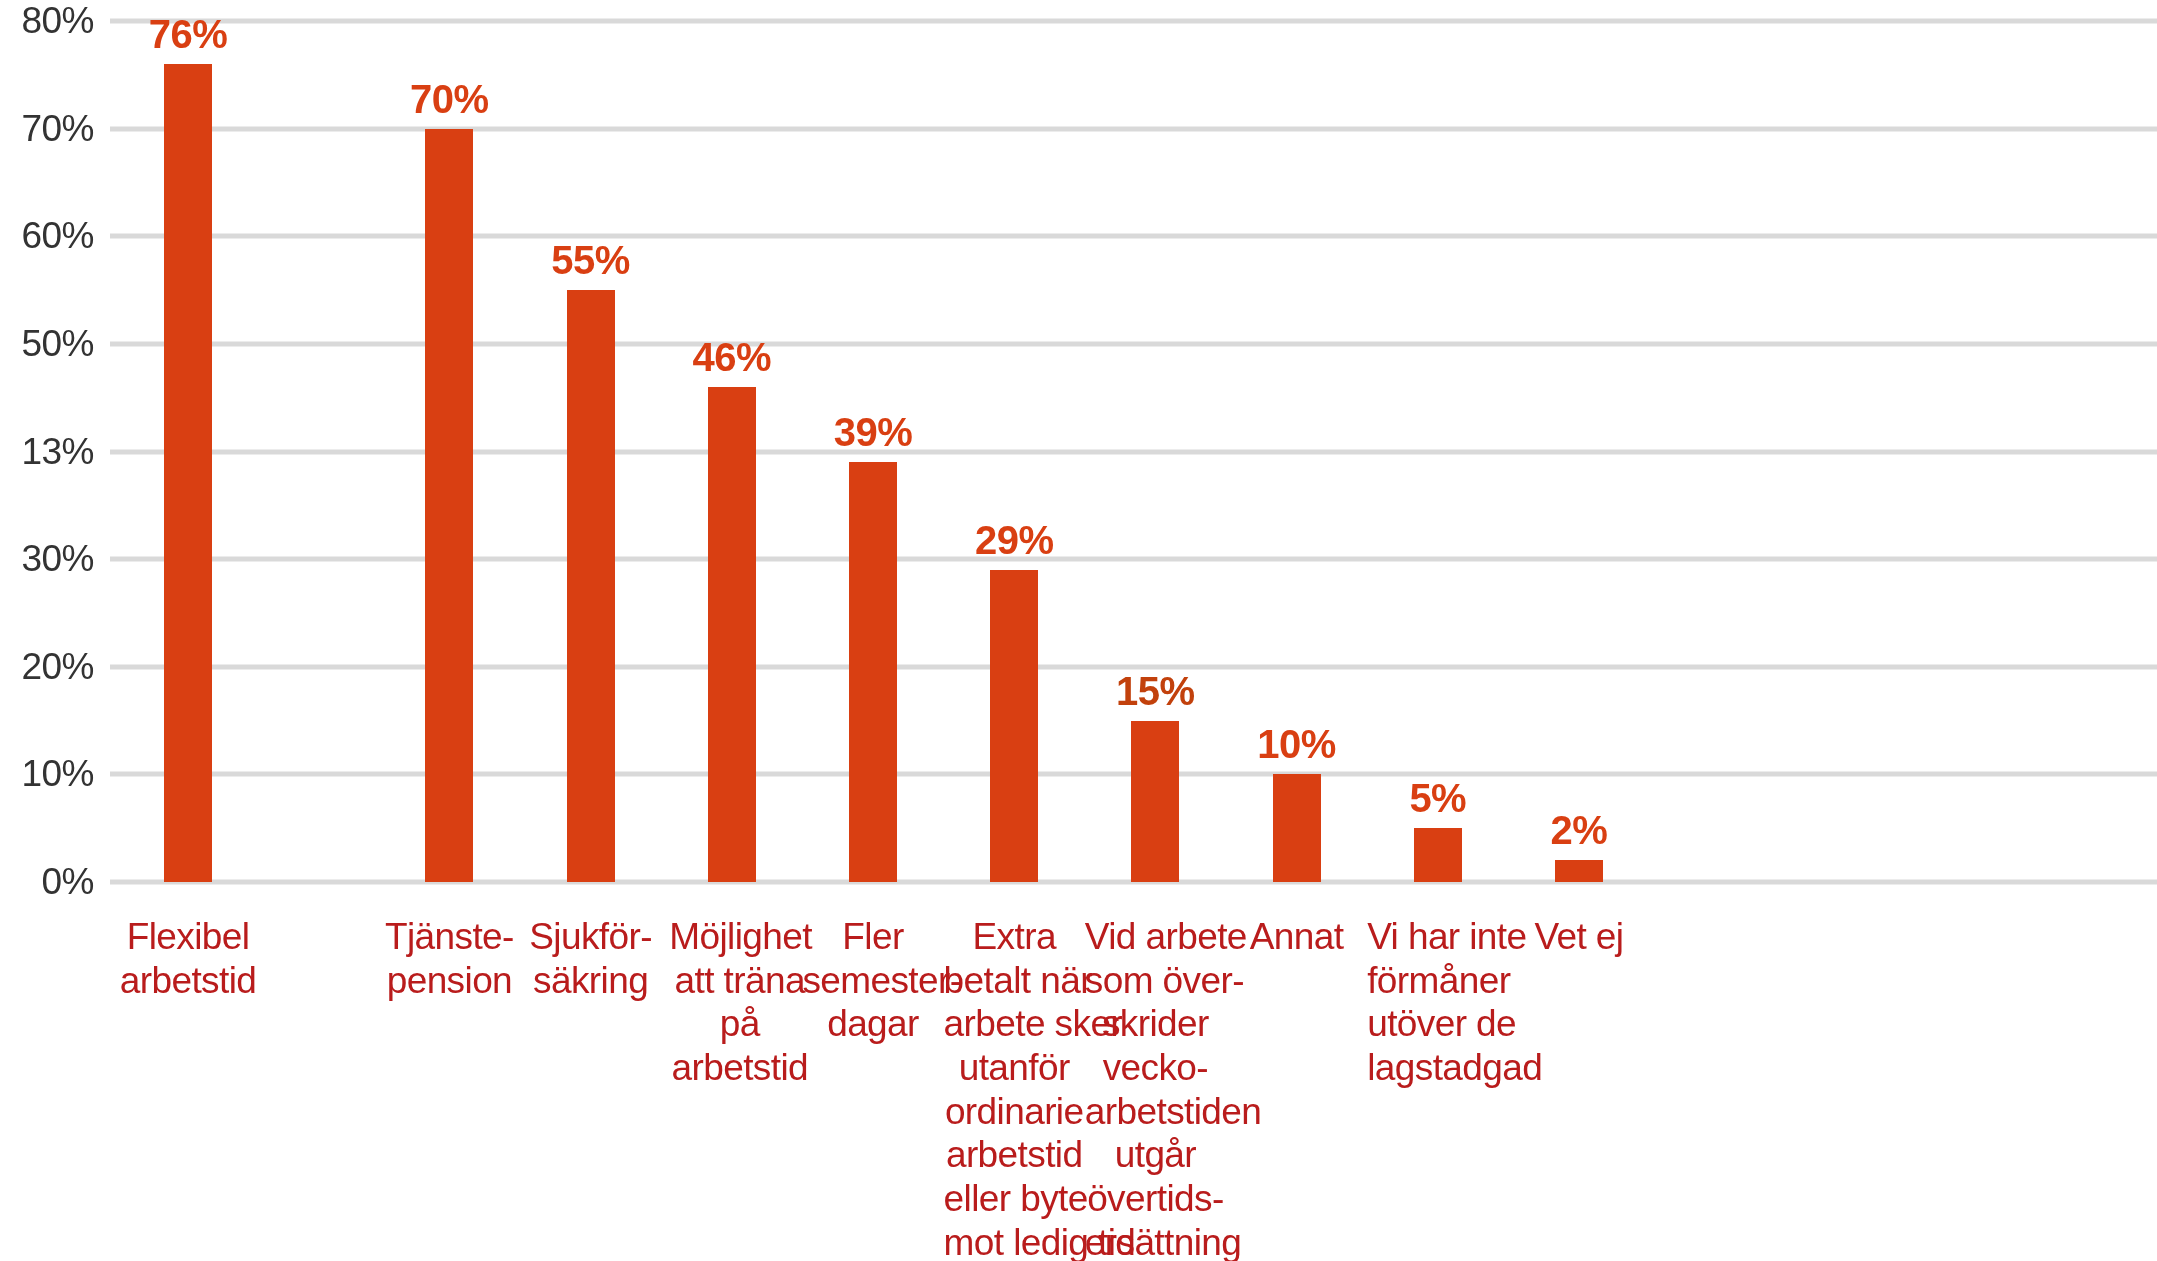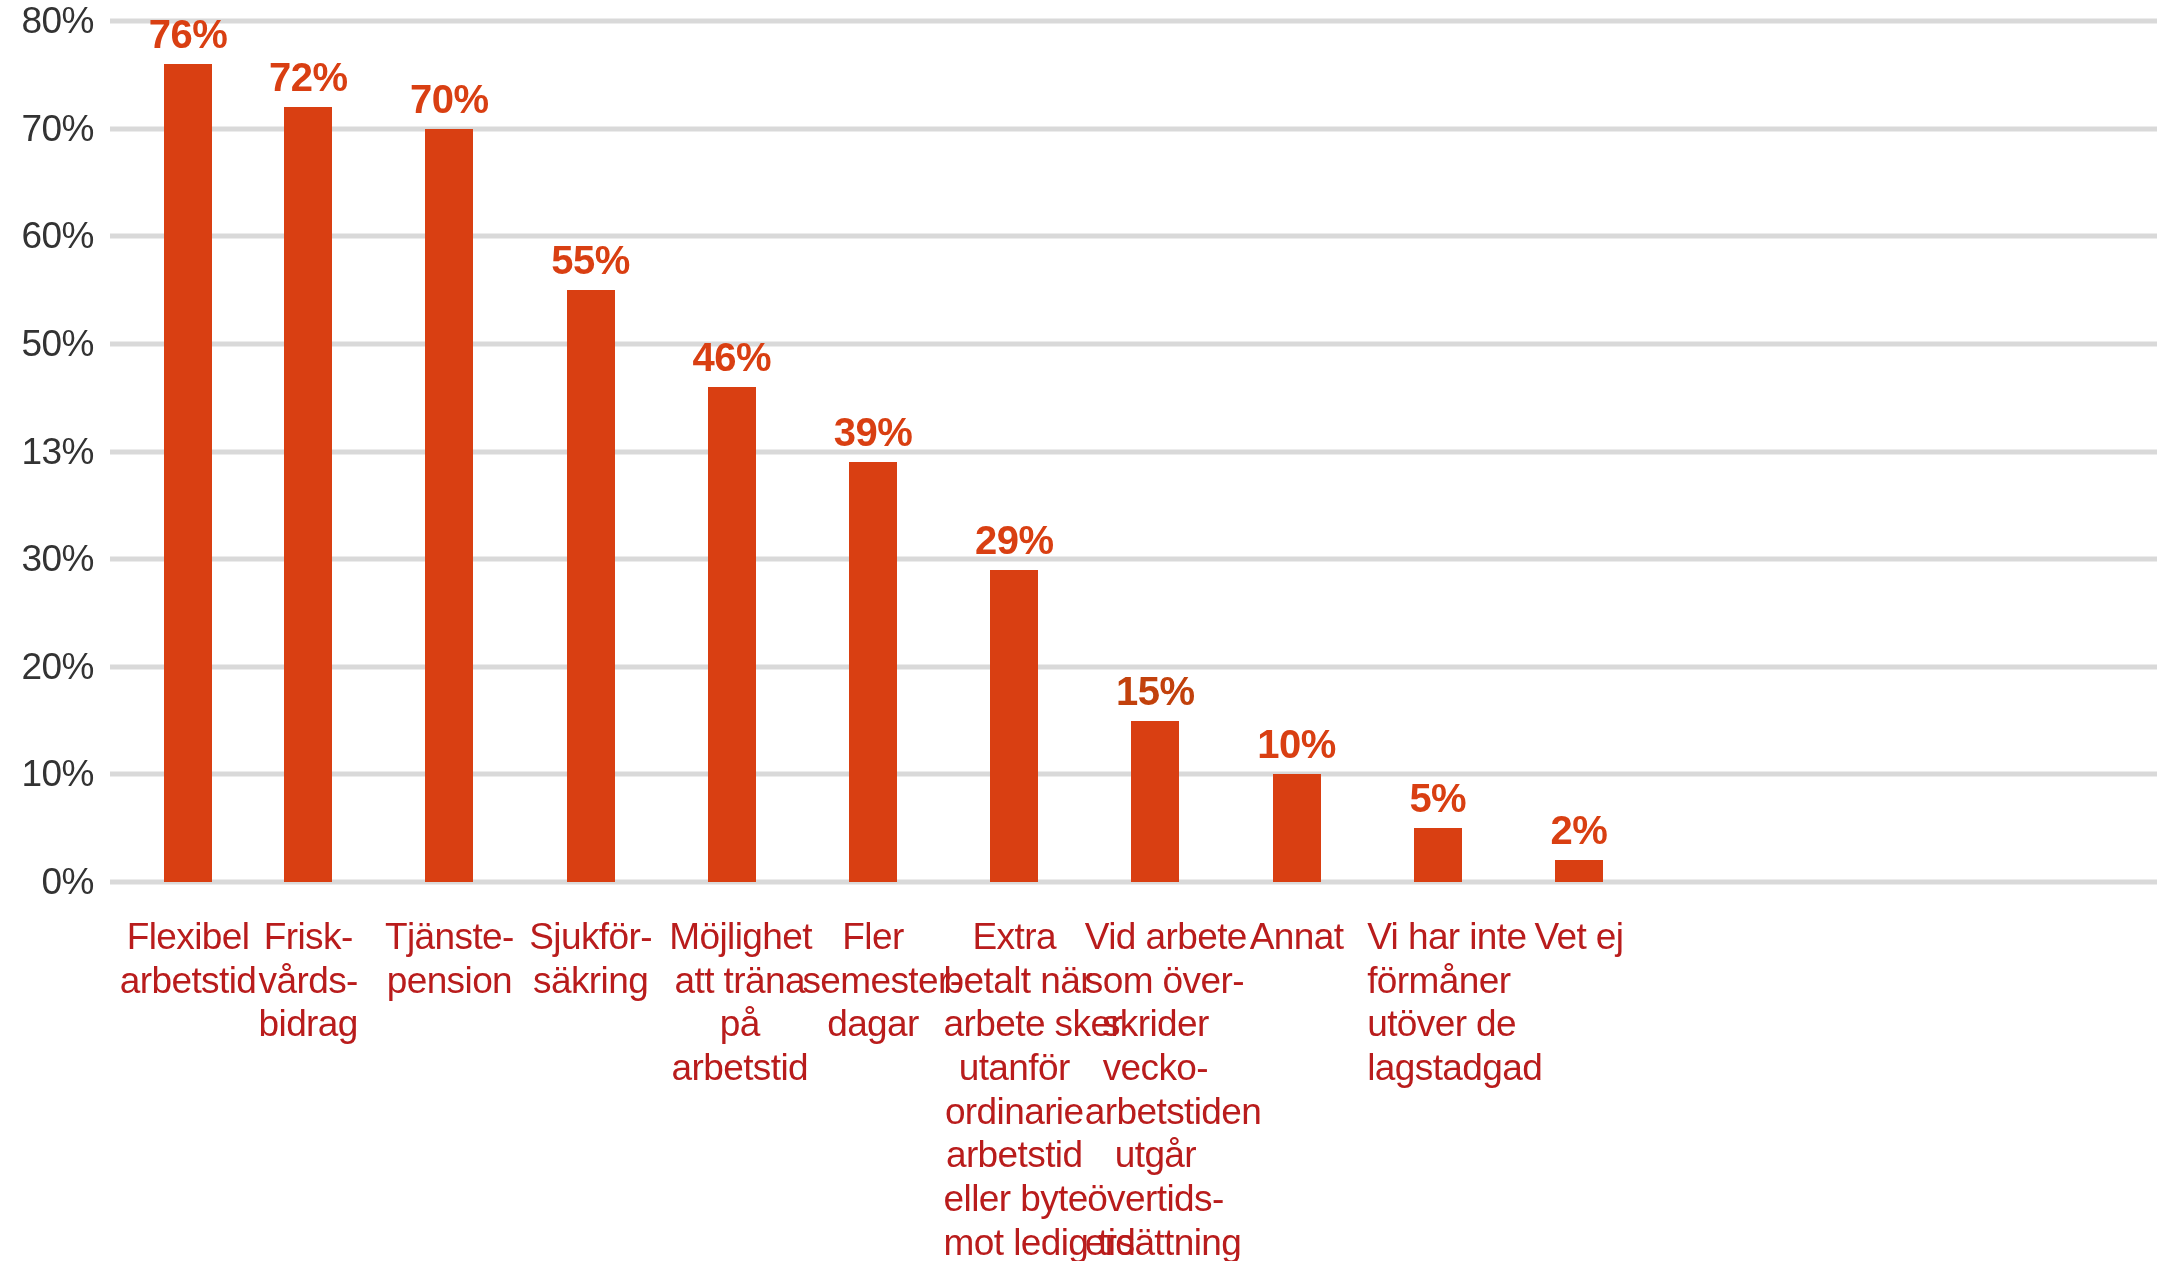--- a/index.html
+++ b/index.html
@@ -129,29 +129,20 @@
 
   <div class="plot-area">
       <div class="bar-slot" style="left: -13.6px; width: 141.2px; margin-left: 21px;">
         <div class="bar" style="left: 46.6px; width: 48px; top: 64.05px; height: 817.95px; background: rgb(217, 63, 18);"></div>
         <div class="bar-value" style="left: 70.6px; top: 12.05px; color: rgb(217, 63, 18);">76%</div>
         <div class="cat-label" style="left: 0px; width: 141.2px; top: 915px;">
           <span>Flexibel</span>
           <span>arbetstid</span>
         </div>
       </div>
-      <div class="bar-slot" style="left: 127.6px; width: 141.2px;">
-        <div class="bar" style="left: 46.6px; width: 48px; top: 107.1px; height: 774.9px; background: rgb(217, 63, 18);"></div>
-        <div class="bar-value" style="left: 70.6px; top: 55.1px; color: rgb(217, 63, 18);">72%</div>
-        <div class="cat-label" style="left: 0px; width: 141.2px; top: 915px;">
-          <span>Frisk-</span>
-          <span>vårds-</span>
-          <span>bidrag</span>
-        </div>
-      </div>
       <div class="bar-slot" style="left: 268.8px; width: 141.2px;">
         <div class="bar" style="left: 46.6px; width: 48px; top: 128.625px; height: 753.375px; background: rgb(217, 63, 18);"></div>
         <div class="bar-value" style="left: 70.6px; top: 76.625px; color: rgb(217, 63, 18);">70%</div>
         <div class="cat-label" style="left: 0px; width: 141.2px; top: 915px;">
           <span>Tjänste-</span>
           <span>pension</span>
         </div>
       </div>
       <div class="bar-slot" style="left: 410px; width: 141.2px;">
         <div class="bar" style="left: 46.6px; width: 48px; top: 290.062px; height: 591.938px; background: rgb(217, 63, 18);"></div>

